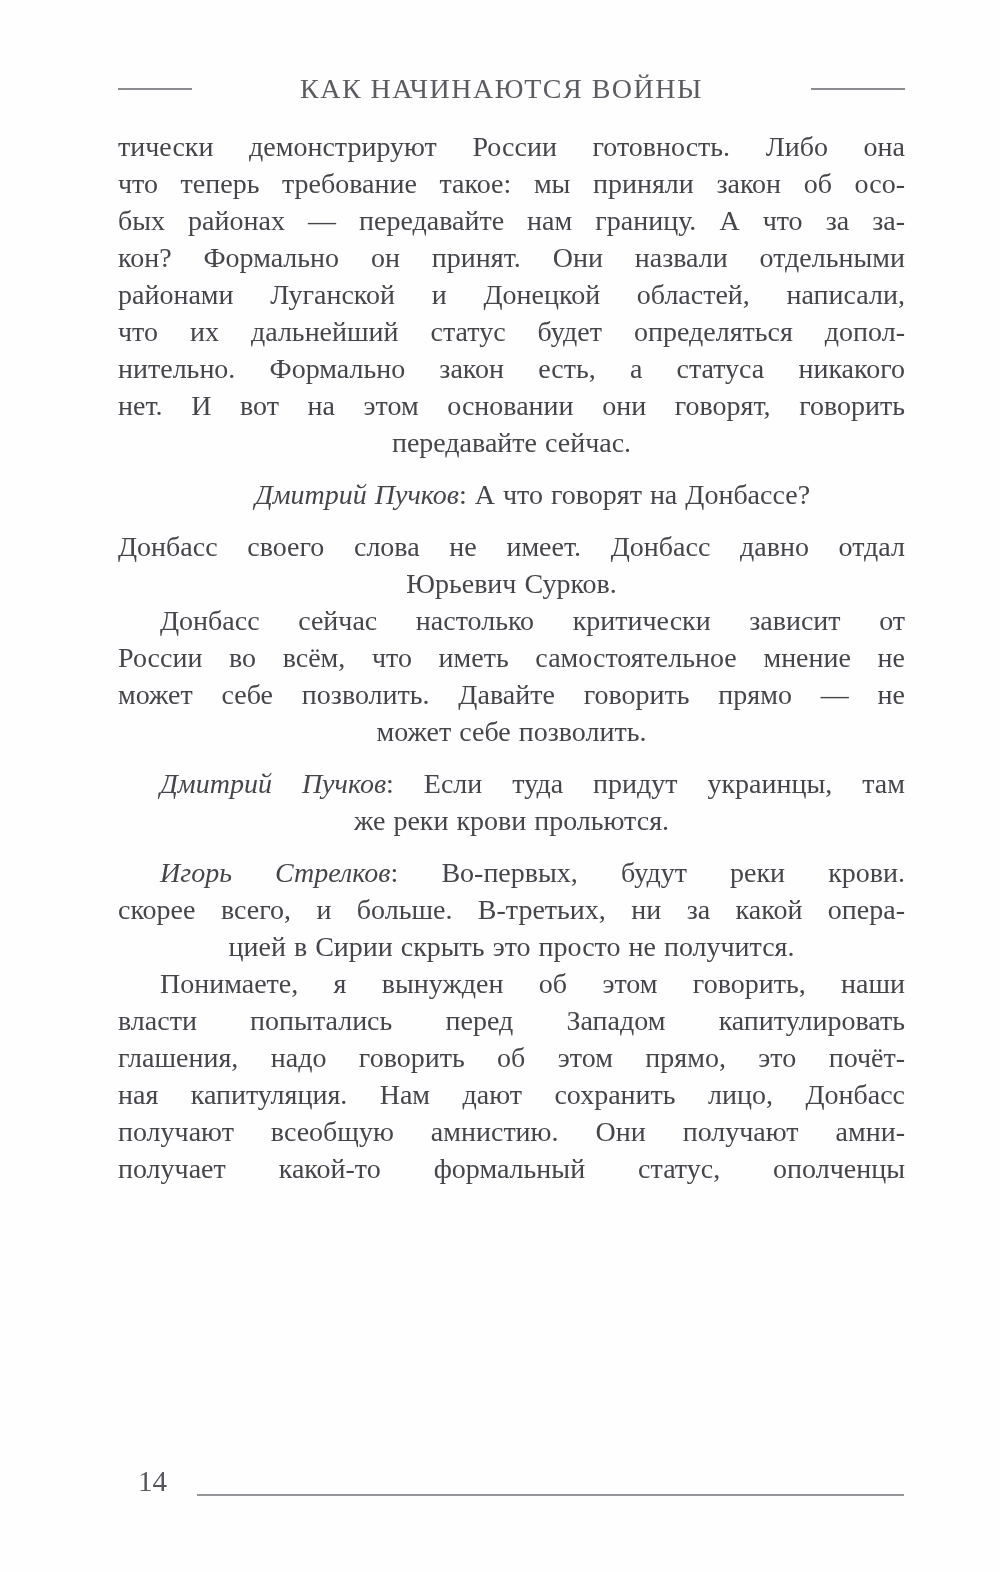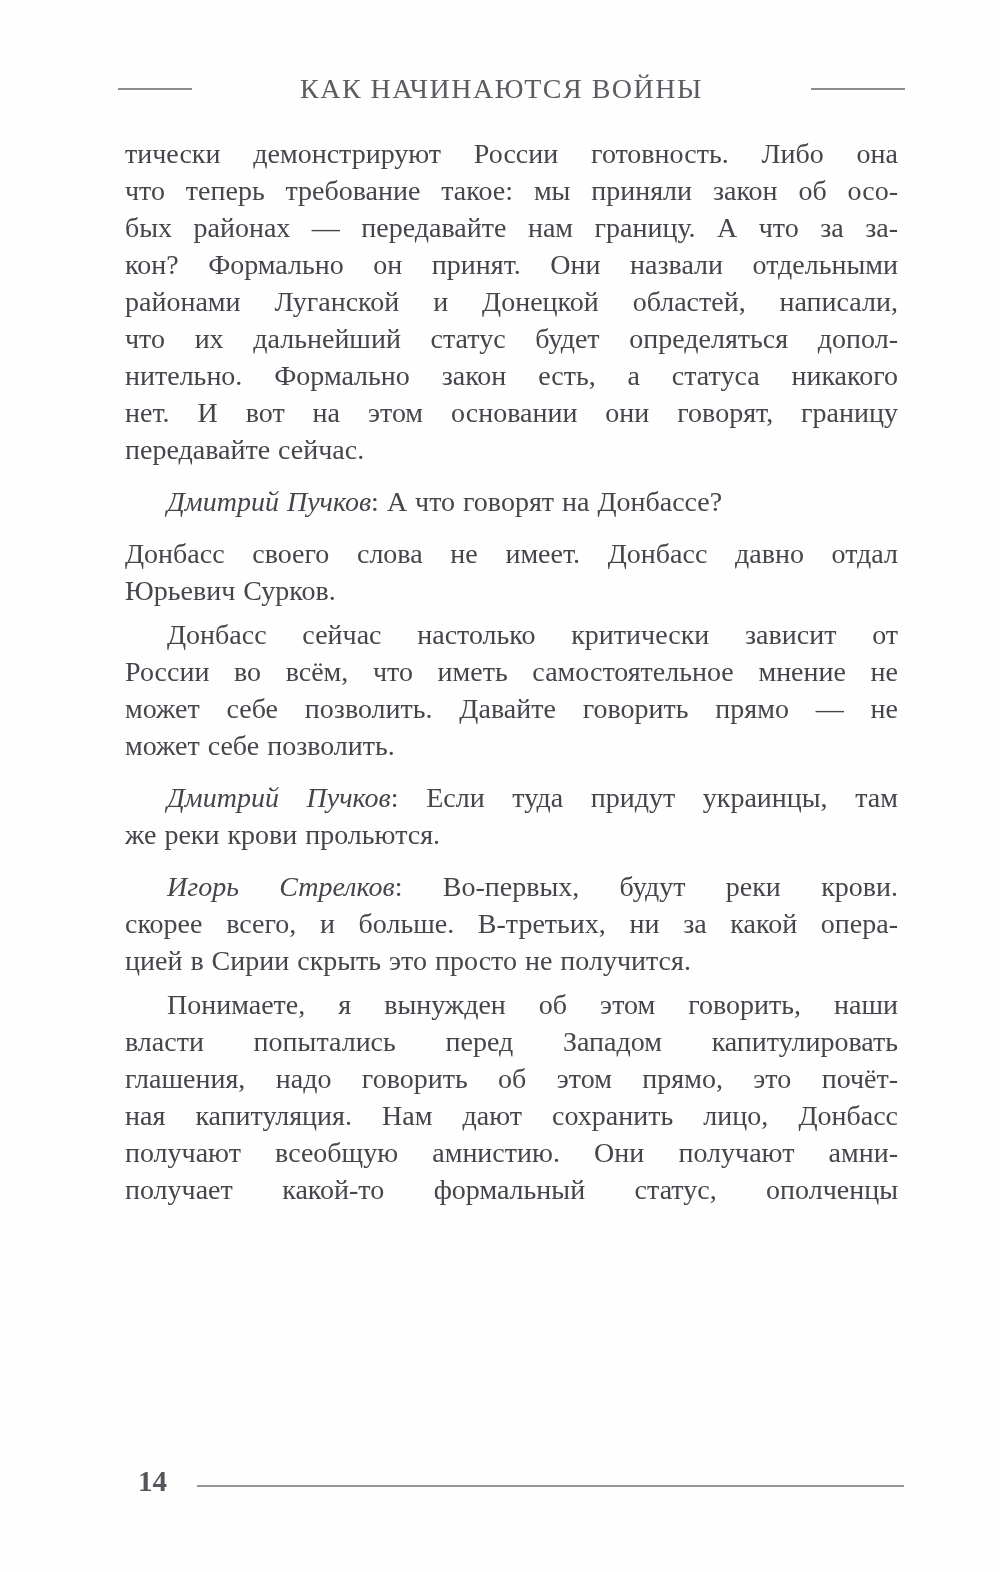--- a/index.html
+++ b/index.html
@@ -41,35 +41,34 @@
   
   .page-body {
     position: absolute;
     top: 128px;
     left: 118px;
     width: 787px;
     font-size: 28px;
     line-height: 37px;
     word-spacing: 1px;
   }
-  .para { margin: 7px; }
+  .para { margin: 0; }
   .para.gap { margin-top: 15px; }
-  .line { text-align: left; white-space: normal; }
+  .line { text-align: center; white-space: normal; }
   .line.jst { text-align: justify; text-align-last: justify; }
   .line.ind { padding-left: 42px; }
   .speaker { font-style: italic; }
   
   .footer {
     position: absolute;
     left: 138px;
     top: 1466px;
     width: 766px;
     display: flex;
-    align-items: center;
-    font-weight: bold;
+    align-items: flex-end;
   }
   .page-number {
     font-size: 29px;
     line-height: 30px;
     color: #55555b;
   }
   .frule {
     flex: 1;
     height: 2px;
     background: #96969a;
@@ -90,21 +89,21 @@
 
   <div class="page-body">
       <div class="para">
         <div class="line jst">тически демонстрируют России готовность. Либо она</div>
         <div class="line jst">что теперь требование такое: мы приняли закон об осо-</div>
         <div class="line jst">бых районах — передавайте нам границу. А что за за-</div>
         <div class="line jst">кон? Формально он принят. Они назвали отдельными</div>
         <div class="line jst">районами Луганской и Донецкой областей, написали,</div>
         <div class="line jst">что их дальнейший статус будет определяться допол-</div>
         <div class="line jst">нительно. Формально закон есть, а статуса никакого</div>
-        <div class="line jst">нет. И вот на этом основании они говорят, границу</div>
+        <div class="line jst">нет. И вот на этом основании они говорят, говорить</div>
         <div class="line">передавайте сейчас.</div>
       </div>
       <div class="para gap">
         <div class="line ind"><span class="speaker">Дмитрий Пучков</span>: А что говорят на Донбассе?</div>
       </div>
       <div class="para gap">
         <div class="line jst">Донбасс своего слова не имеет. Донбасс давно отдал</div>
         <div class="line">Юрьевич Сурков.</div>
       </div>
       <div class="para">

